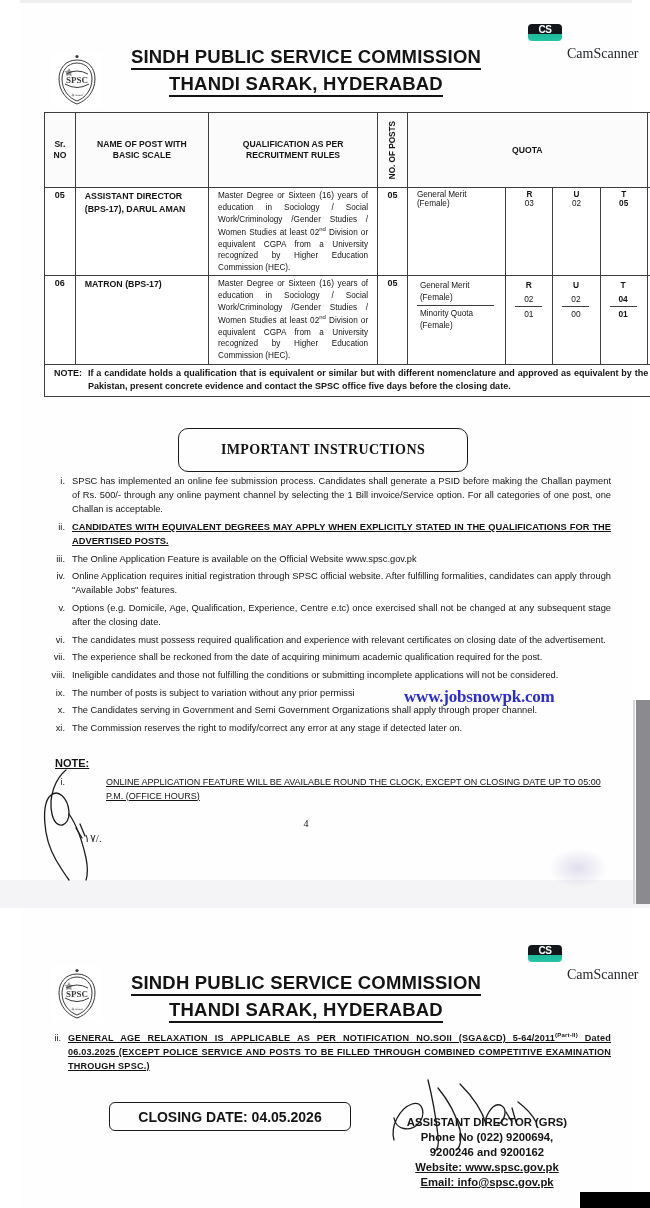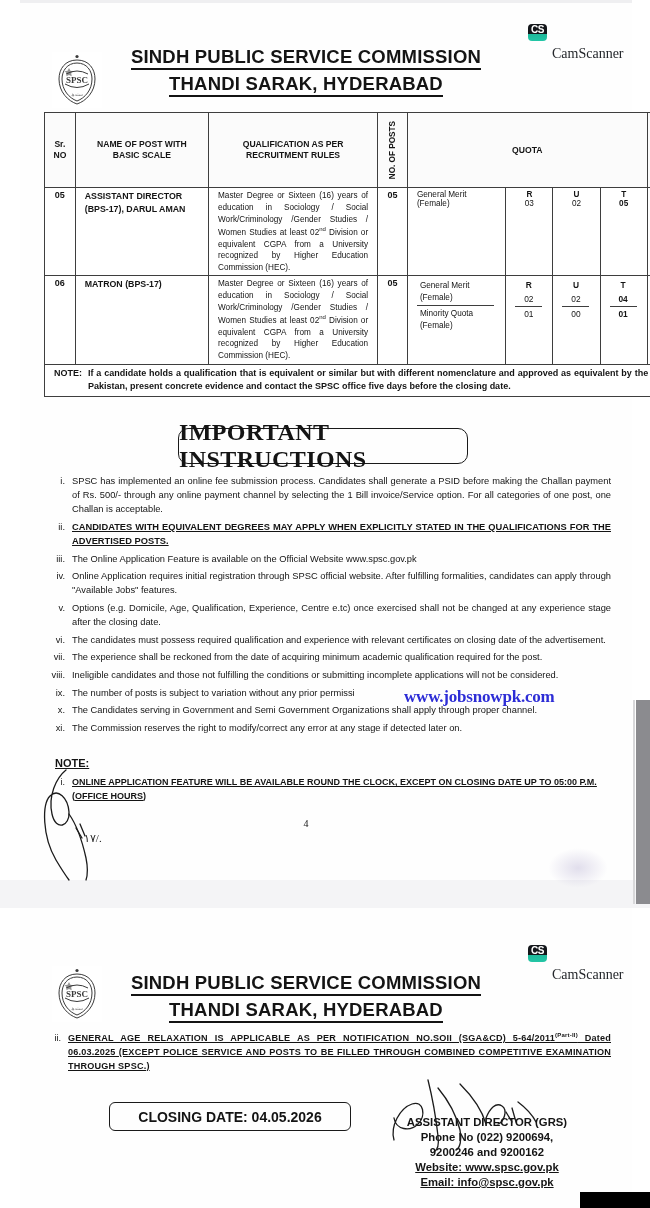--- a/index.html
+++ b/index.html
@@ -36,21 +36,21 @@
     background:#ececed; border-radius:3px;
     display:flex; align-items:center; justify-content:center;
     font-size:22px; color:#6f7071; letter-spacing:.5px;
     font-family:"Liberation Sans", sans-serif;
     z-index:40;
   }
 
   
   .cam { position:absolute; display:flex; align-items:center; gap:5px; z-index:30;}
   .cam .cs-badge{
-    width:19px;height:17px;border-radius:4px;
+    width:34px;height:17px;border-radius:4px;
     background:linear-gradient(180deg,#13161a 0%,#13161a 58%,#1fb89a 58%,#23c6a6 100%);
     color:#fff; font-size:10px; font-weight:bold; line-height:10px;
     display:flex; align-items:center; justify-content:center;
     font-family:"Liberation Sans", sans-serif;
     letter-spacing:-0.5px; padding-bottom:4px;
   }
   .cam .cs-text{ font-family:"Liberation Serif", serif; font-size:14px; color:#24272b;margin-top:44px; }
   .cam1{ left:528px; top:2px; }
   .cam2{ left:528px; top:923px; }
 
@@ -124,24 +124,24 @@
   .bold{ font-weight:bold; }
   sup{ font-size:6px; vertical-align:super;}
 
   .note-row td{ font-size:9px; font-weight:bold; line-height:1.5; padding:3px 5px;}
   .note-row .nlabel{ font-weight:bold; }
   .note-inner{ display:flex; gap:6px; }
   .note-inner .nbody{ text-align:justify; }
 
   
   .ii-box{
-    position:absolute; left:178px; top:428px; width:290px; height:36px;
+    position:absolute; left:178px; top:428px; width:290px; height:44px;
     border:1.6px solid #1a1a1a; border-radius:10px;
     display:flex; align-items:center; justify-content:center;
-    font-size:24px; font-weight:bold; letter-spacing:.4px;
+    font-size:14px; font-weight:bold; letter-spacing:.4px;
     font-family:"Liberation Serif", serif;
   }
 
   ol.instr{
     position:absolute; left:46px; top:474px; width:565px;
     margin:0; padding:0; list-style:none;
     font-size:9.3px; line-height:1.52;
   }
   ol.instr li{
     display:flex; gap:7px; margin-bottom:3.5px;
@@ -155,21 +155,21 @@
   .note2-title{
     position:absolute; left:55px; top:757px;
     font-size:11px; font-weight:bold; text-decoration:underline;
   }
   .note2-list{
     position:absolute; left:46px; top:776px; width:565px;
     font-size:9px; line-height:1.5;
   }
   .note2-list .row{ display:flex; gap:7px; }
   .note2-list .rn{ width:19px; text-align:right; flex:0 0 19px;}
-  .note2-list .txt{ flex:1; font-weight:bold; text-decoration:underline; }
+  .note2-list .txt{ flex:1; font-weight:normal; text-decoration:underline;margin-left:34px; }
 
   .folio{
     position:absolute; left:0; top:818px; width:612px; text-align:center;
     font-size:10px; font-family:"Liberation Serif", serif;
   }
 
   
   .watermark{
     position:absolute; left:404px; top:687px;
     font-family:"Liberation Serif", serif;
@@ -367,21 +367,21 @@
     <li>
       <span class="rn">iii.</span>
       <span class="txt">The Online Application Feature is available on the Official Website www.spsc.gov.pk</span>
     </li>
     <li>
       <span class="rn">iv.</span>
       <span class="txt">Online Application requires initial registration through SPSC official website. After fulfilling formalities, candidates can apply through "Available Jobs" features.</span>
     </li>
     <li>
       <span class="rn">v.</span>
-      <span class="txt">Options (e.g. Domicile, Age, Qualification, Experience, Centre e.tc) once exercised shall not be changed at any experience stage after the closing date.</span>
+      <span class="txt">Options (e.g. Domicile, Age, Qualification, Experience, Centre e.tc) once exercised shall not be changed at any subsequent stage after the closing date.</span>
     </li>
     <li>
       <span class="rn">vi.</span>
       <span class="txt">The candidates must possess required qualification and experience with relevant certificates on closing date of the advertisement.</span>
     </li>
     <li>
       <span class="rn">vii.</span>
       <span class="txt">The experience shall be reckoned from the date of acquiring minimum academic qualification required for the post.</span>
     </li>
     <li>

